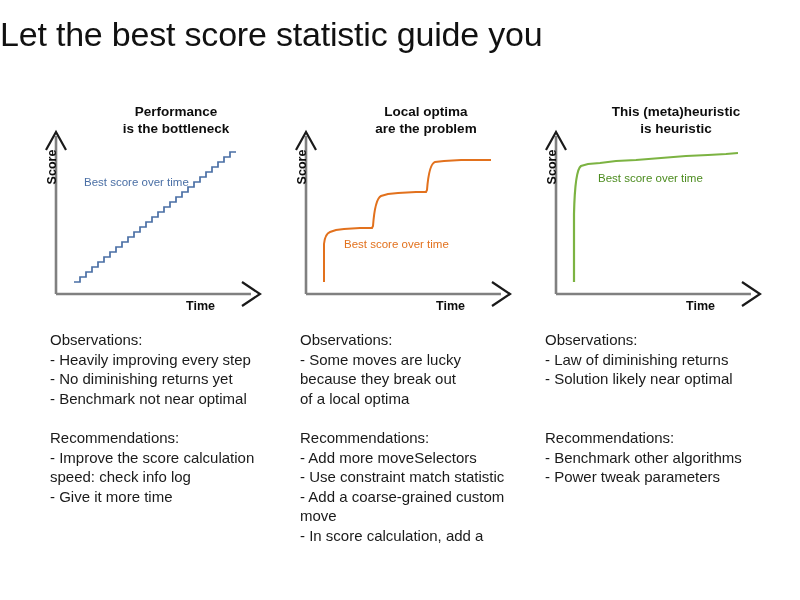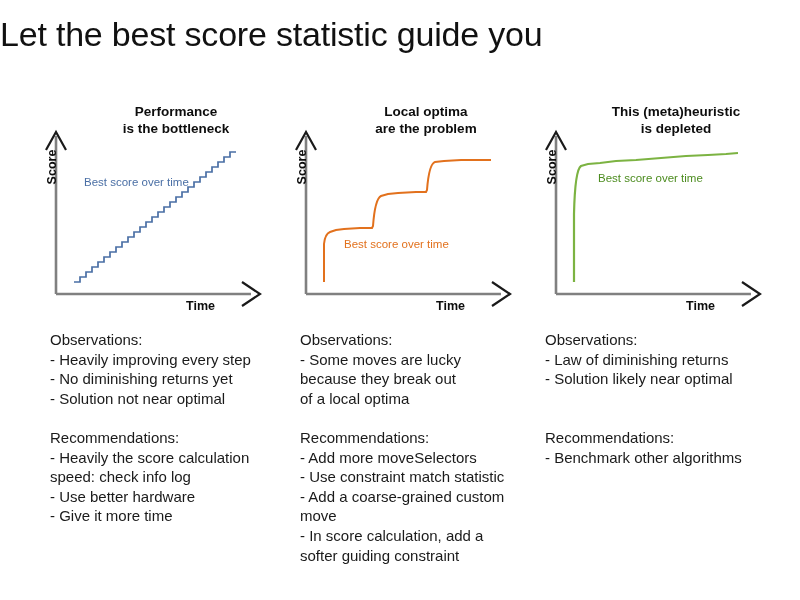--- a/index.html
+++ b/index.html
@@ -178,21 +178,21 @@
              L 141,86 Q 143,60 149,58 L 158,57 L 175,56 L 196,56 L 205,56"></path>
       </svg>
       <div class="axis-label-y">Score</div>
       <div class="axis-label-x">Time</div>
       <div class="series-label label-2" style="color:#e2711d">Best score over time</div>
     </div>
 
     <div class="chart chart-3">
       <div class="chart-title">
         <div>This (meta)heuristic</div>
-        <div>is depleted</div>
+        <div>is heuristic</div>
       </div>
       <svg class="chart-svg" width="250" height="220" viewBox="0 0 250 220">
         <line x1="20" y1="32" x2="20" y2="190" stroke="#808080" stroke-width="2.6"></line>
         <polyline points="10,46 20,28 30,46" fill="none" stroke="#1a1a1a" stroke-width="2.2"></polyline>
         <line x1="20" y1="190" x2="215" y2="190" stroke="#808080" stroke-width="2.6"></line>
         <polyline points="206,178 224,190 206,202" fill="none" stroke="#1a1a1a" stroke-width="2.2"></polyline>
         <path fill="none" stroke="#7cb342" stroke-width="2.2" d="M 38,178 L 38,110 Q 39,66 45,62 L 52,60 L 64,59 L 80,57 L 100,56
              L 125,54 L 150,52 L 172,51 L 190,50 L 202,49"></path>
       </svg>
       <div class="axis-label-y">Score</div>
@@ -201,49 +201,48 @@
     </div>
 
   </div>
 
   <div class="notes">
 
     <div class="note-col note-col-1">
       <p class="note-heading">Observations:</p>
       <p class="note-line">- Heavily improving every step</p>
       <p class="note-line">- No diminishing returns yet</p>
-      <p class="note-line">- Solution not near optimal</p>
+      <p class="note-line">- Benchmark not near optimal</p>
       <div class="note-gap"></div>
       <p class="note-heading">Recommendations:</p>
-      <p class="note-line">- Heavily the score calculation</p>
+      <p class="note-line">- Improve the score calculation</p>
       <p class="note-line">speed: check info log</p>
-      <p class="note-line">- Use better hardware</p>
       <p class="note-line">- Give it more time</p>
     </div>
 
     <div class="note-col note-col-2">
       <p class="note-heading">Observations:</p>
       <p class="note-line">- Some moves are lucky</p>
       <p class="note-line">because they break out</p>
       <p class="note-line">of a local optima</p>
       <div class="note-gap"></div>
       <p class="note-heading">Recommendations:</p>
       <p class="note-line">- Add more moveSelectors</p>
       <p class="note-line">- Use constraint match statistic</p>
       <p class="note-line">- Add a coarse-grained custom</p>
       <p class="note-line">move</p>
       <p class="note-line">- In score calculation, add a</p>
-      <p class="note-line">softer guiding constraint</p>
     </div>
 
     <div class="note-col note-col-3">
       <p class="note-heading">Observations:</p>
       <p class="note-line">- Law of diminishing returns</p>
       <p class="note-line">- Solution likely near optimal</p>
       <div class="note-gap"></div>
       <div class="note-gap"></div>
       <p class="note-heading">Recommendations:</p>
       <p class="note-line">- Benchmark other algorithms</p>
+      <p class="note-line">- Power tweak parameters</p>
     </div>
 
   </div>
 
 </div>
 
 </body></html>

